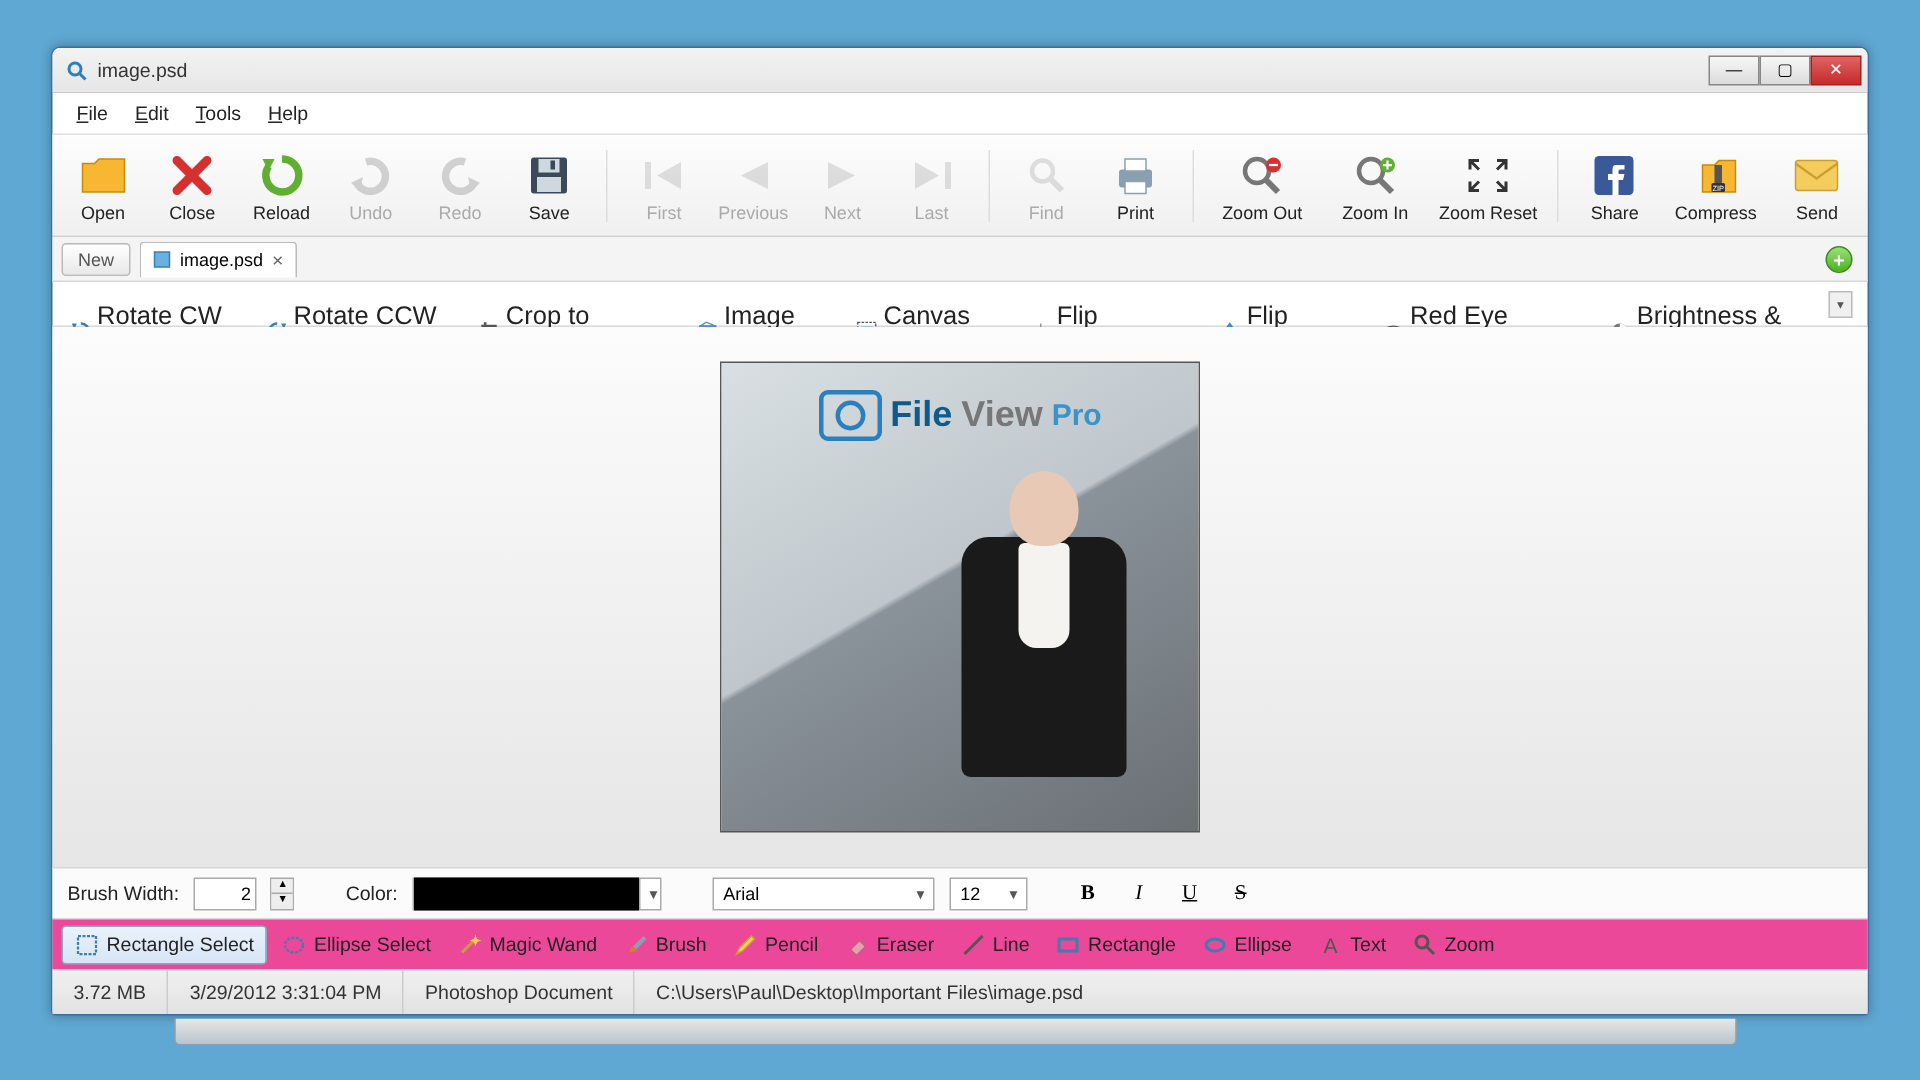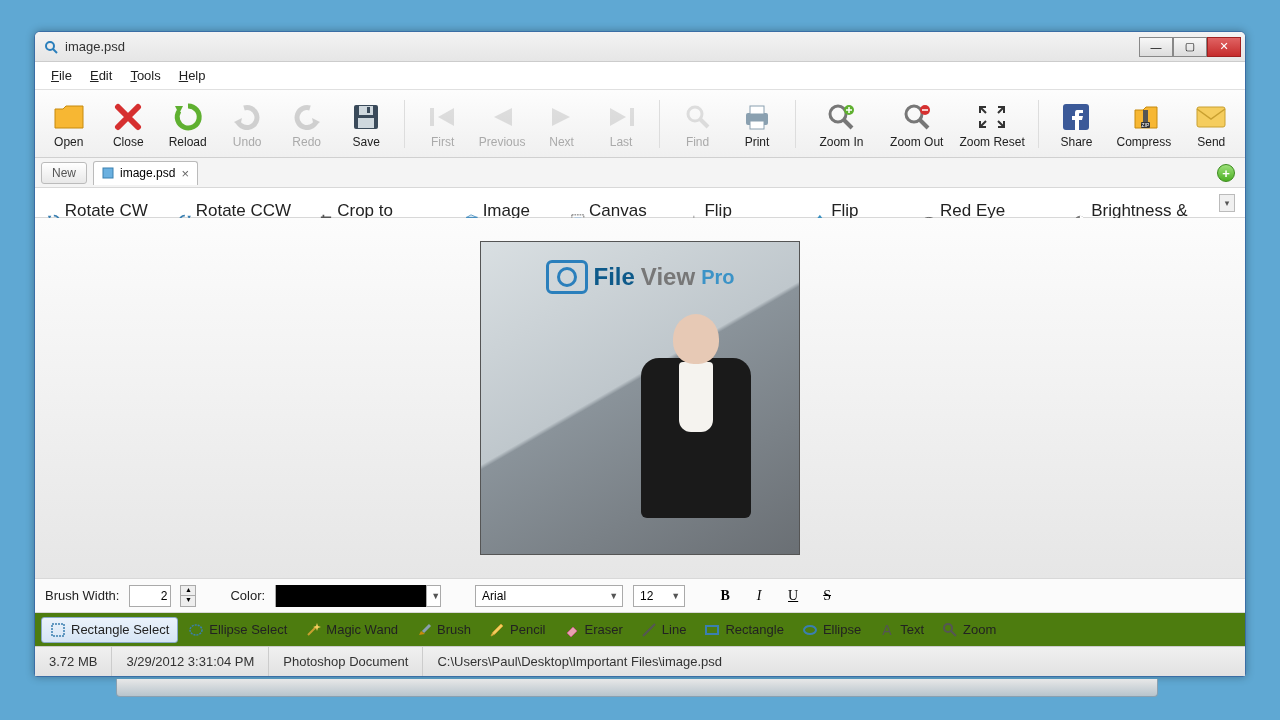--- a/index.html
+++ b/index.html
@@ -54,21 +54,21 @@
 .color-swatch { width: 140px; height: 22px; border: 1px solid #888; background: #000; display:flex; align-items:center; }
 .dropdown { height: 22px; border: 1px solid #aaa; background:#fff; font-size:12px; display:flex; align-items:center; padding:0 4px 0 6px; cursor:pointer; }
 .dropdown .dd-arrow { margin-left:auto; font-size:9px; color:#555; }
 .dropdown.combo { position:relative; }
 .dropdown.combo .dd-arrow { border-left:1px solid #aaa; padding-left:4px; height:100%; display:flex; align-items:center; }
 .fmt-btn { width: 24px; height: 22px; display:flex; align-items:center; justify-content:center; font-size:14px; font-family: "Times New Roman", serif; cursor:pointer; }
 .fmt-btn.b { font-weight:bold; }
 .fmt-btn.i { font-style:italic; }
 .fmt-btn.u { text-decoration:underline; }
 .fmt-btn.s { text-decoration:line-through; }
-.toolrow { height: 34px; display: flex; align-items: center; padding: 11px 6px; gap: 2px; border-top: 1px solid #d8d8d8; background:#4d7c0f; }
+.toolrow { height: 34px; display: flex; align-items: center; padding: 11px 6px; gap: 2px; border-top: 1px solid #d8d8d8; background:#ec4899; }
 .toolrow-item { display:flex; align-items:center; gap:5px; padding:4px 8px; font-size:13px; color:#222; cursor:pointer; }
 .toolrow-item.active { border:1px solid #8aa9c9; background: linear-gradient(to bottom,#eaf2fb,#d6e5f5); border-radius:3px; }
 .toolrow-item .ico { width:16px; height:16px; display:inline-flex; align-items:center; justify-content:center; }
 .statusbar { height: 30px; display:flex; align-items:center; background: linear-gradient(to bottom,#f0f0f0,#e2e2e2); border-top:1px solid #ccc; font-size:13px; color:#333; }
 .status-cell { padding: 0 14px; height:100%; display:flex; align-items:center; border-right:1px solid #ccc; }
 .status-cell:last-child { border-right:none; flex:1; }
 .bottom-shadow { position:absolute; left:116px; top:679px; width:1042px; height:18px; background: linear-gradient(to bottom,#e8e8e8,#b8c4cc); border:1px solid #8aa0b0; border-top:none; border-radius:0 0 4px 4px; }
 </style>
 </head>
 <body>
@@ -205,36 +205,36 @@
           </svg>
         </div>
       <div class="tool-label">Print</div>
     </div>
     <div class="tool-sep"></div>
     <div class="tool wide">
       <div class="tool-icon">
           <svg width="30" height="30" viewBox="0 0 30 30">
             <circle cx="12" cy="12" r="8" fill="none" stroke="#777" stroke-width="3"></circle>
             <line x1="18" y1="18" x2="26" y2="26" stroke="#777" stroke-width="4"></line>
-            <circle cx="23" cy="8" r="5" fill="#5fb030"></circle>
-            <path d="M23 5 L23 11 M20 8 L26 8" stroke="#fff" stroke-width="1.5"></path>
-          </svg>
-        </div>
-      <div class="tool-label">Zoom In</div>
+            <circle cx="23" cy="8" r="5" fill="#d63030"></circle>
+            <path d="M20 8 L26 8" stroke="#fff" stroke-width="1.5"></path>
+          </svg>
+        </div>
+      <div class="tool-label">Zoom Out</div>
     </div>
     <div class="tool wide">
       <div class="tool-icon">
           <svg width="30" height="30" viewBox="0 0 30 30">
             <circle cx="12" cy="12" r="8" fill="none" stroke="#777" stroke-width="3"></circle>
             <line x1="18" y1="18" x2="26" y2="26" stroke="#777" stroke-width="4"></line>
-            <circle cx="23" cy="8" r="5" fill="#d63030"></circle>
-            <path d="M20 8 L26 8" stroke="#fff" stroke-width="1.5"></path>
-          </svg>
-        </div>
-      <div class="tool-label">Zoom Out</div>
+            <circle cx="23" cy="8" r="5" fill="#5fb030"></circle>
+            <path d="M23 5 L23 11 M20 8 L26 8" stroke="#fff" stroke-width="1.5"></path>
+          </svg>
+        </div>
+      <div class="tool-label">Zoom In</div>
     </div>
     <div class="tool wide">
       <div class="tool-icon">
           <svg width="32" height="28" viewBox="0 0 32 28">
             <path d="M4 4 L10 10 M4 10 L4 4 L10 4" stroke="#333" stroke-width="2" fill="none"></path>
             <path d="M28 4 L22 10 M28 10 L28 4 L22 4" stroke="#333" stroke-width="2" fill="none"></path>
             <path d="M4 24 L10 18 M4 18 L4 24 L10 24" stroke="#333" stroke-width="2" fill="none"></path>
             <path d="M28 24 L22 18 M28 18 L28 24 L22 24" stroke="#333" stroke-width="2" fill="none"></path>
           </svg>
         </div>

